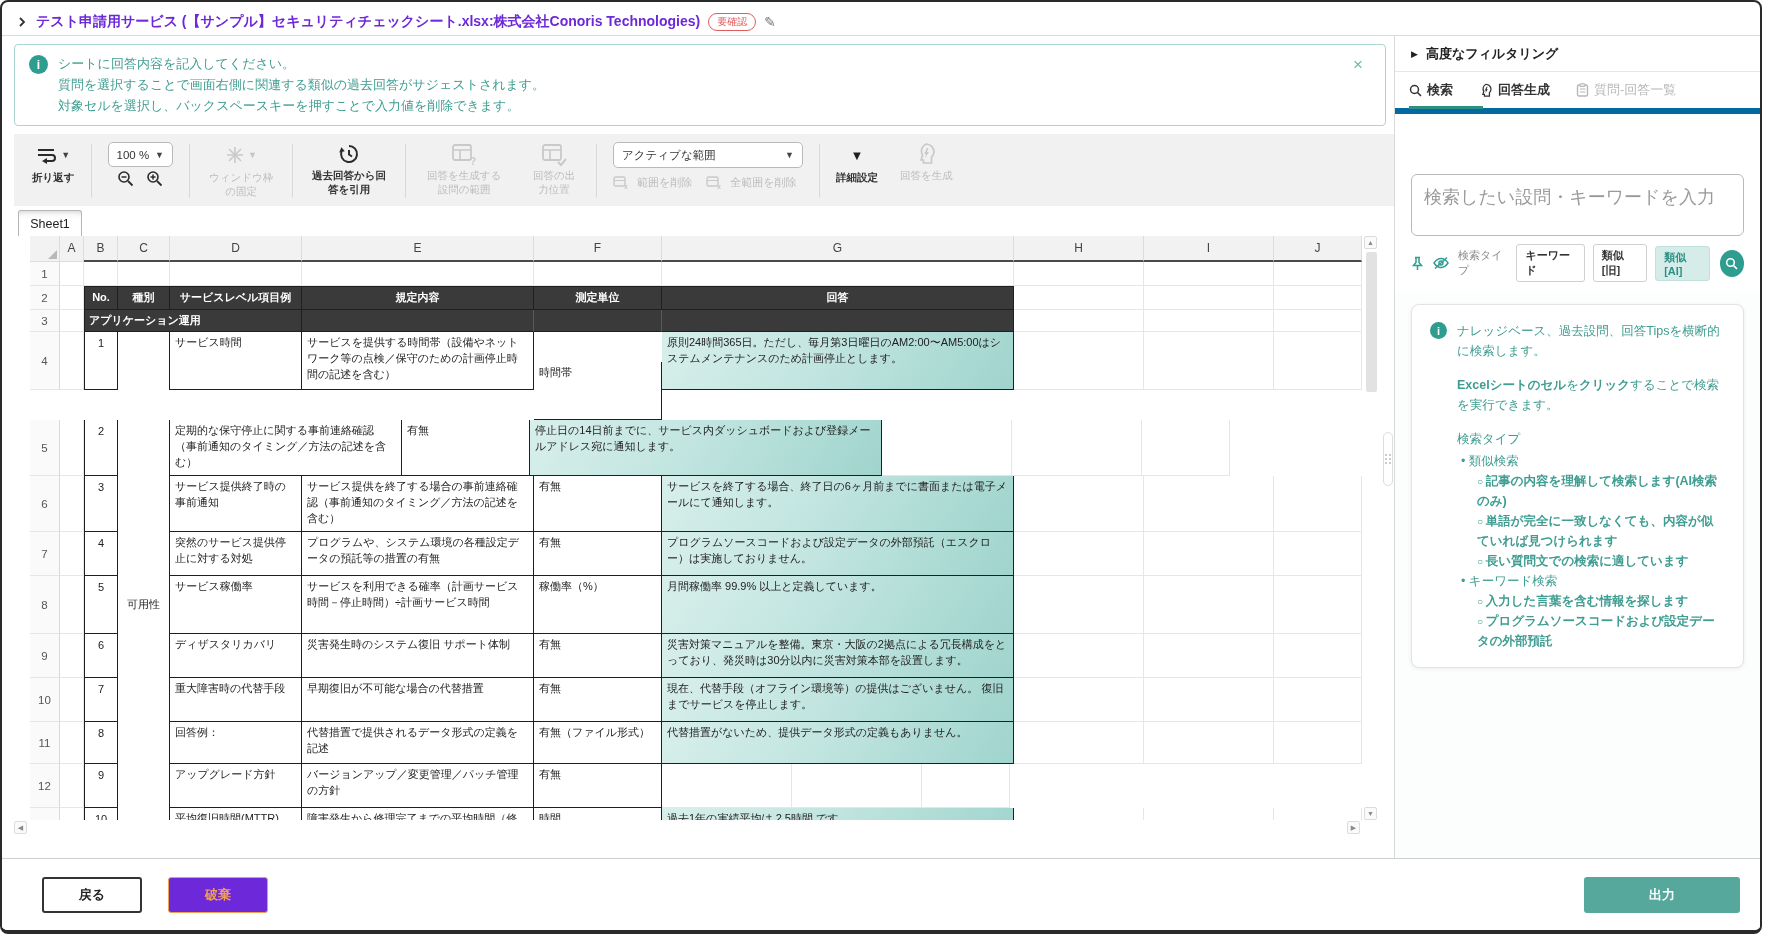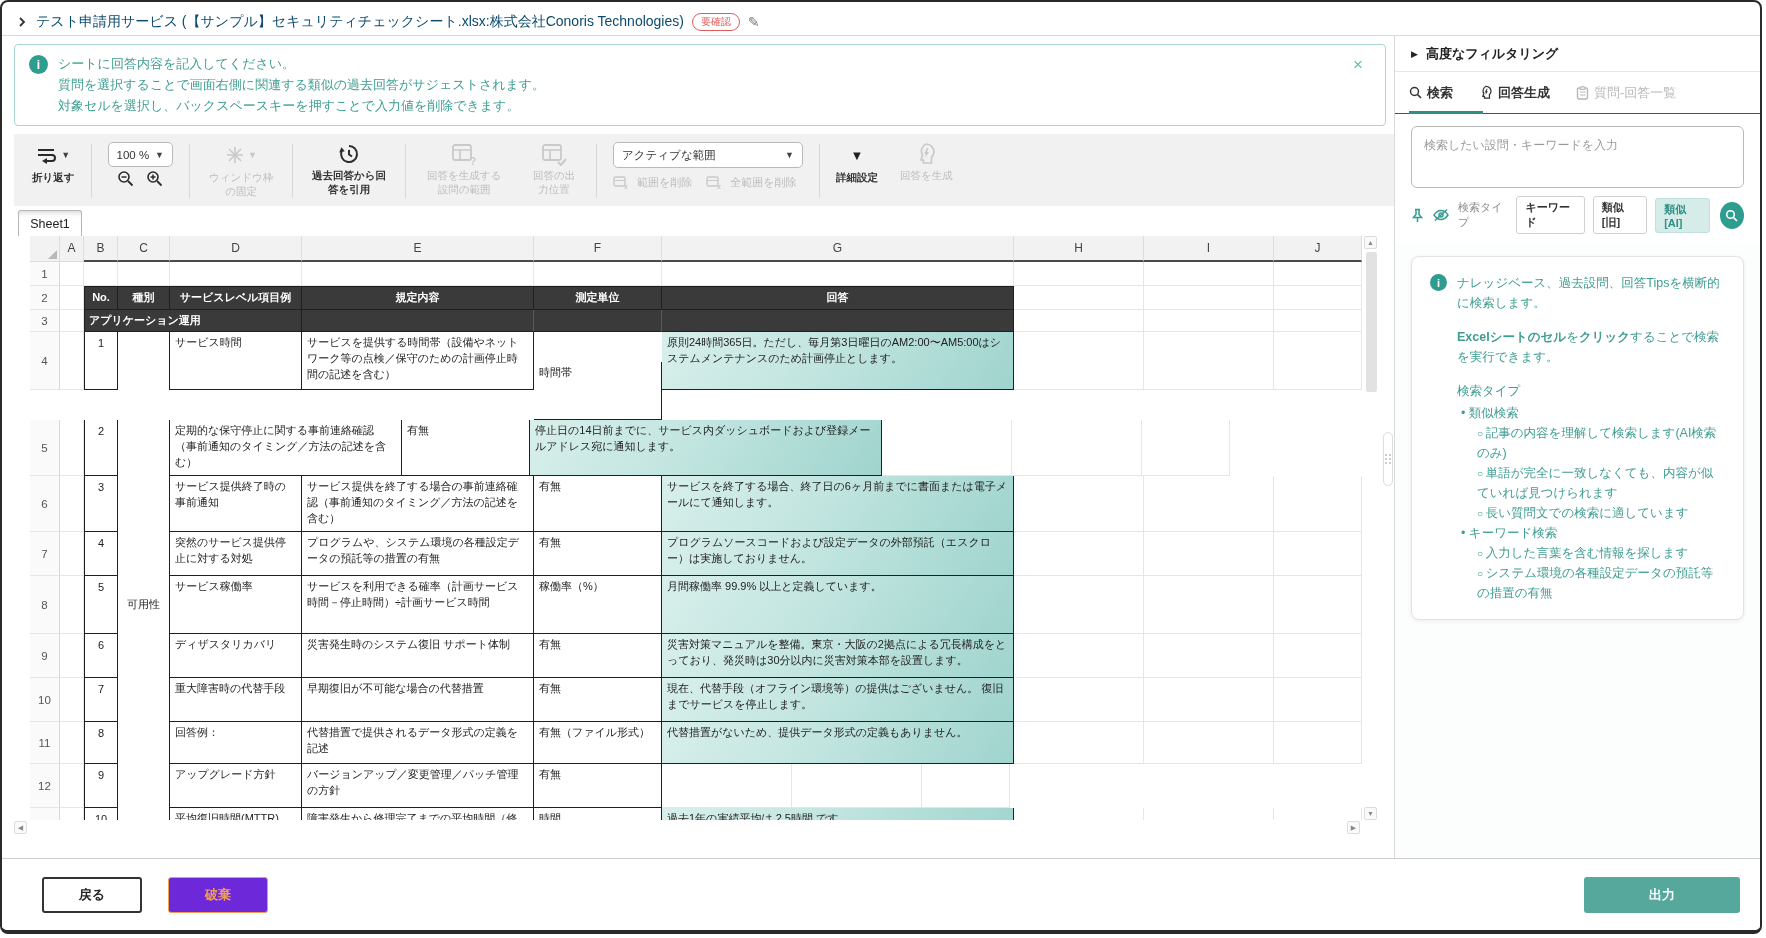--- a/index.html
+++ b/index.html
@@ -1,20 +1,20 @@
 <!DOCTYPE html>
 <html><head>
 <meta charset="utf-8">
 <style>
   html,body{margin:0;padding:0;background:#fff;font-family:"Liberation Sans","DejaVu Sans",sans-serif;}
   *{box-sizing:border-box;}
   #frame{position:relative;width:1762px;height:934px;border:2px solid #2a2a2a;border-bottom-width:4px;border-radius:8px;overflow:hidden;background:#fff;display:flex;flex-direction:column;}
   
   #titlebar{height:34px;display:flex;align-items:center;padding:6px 14px 0 14px;gap:8px;border-bottom:1px solid #cfe0dd;flex:0 0 auto;}
-  .title-text{font-size:14px;font-weight:normal;color:#0c4a6e;}
+  .title-text{font-size:14px;font-weight:bold;color:#6d28d9;}
   .badge{font-size:10px;color:#e05c5c;border:1px solid #e05c5c;border-radius:10px;padding:1px 8px;background:#fff;}
   .pencil{color:#777;font-size:14px;}
   
   #split{flex:1 1 auto;display:flex;min-height:0;}
   #main{width:1392px;flex:0 0 auto;display:flex;flex-direction:column;min-height:0;}
   
   #banner{margin:8px 8px 8px 12px;border:1px solid #a9d6d0;border-radius:4px;position:relative;padding:9px 40px 9px 14px;display:flex;gap:10px;}
   .info-ic{flex:0 0 auto;width:19px;height:19px;border-radius:50%;background:#2e9d8f;color:#fff;font-size:12px;font-weight:bold;display:flex;align-items:center;justify-content:center;margin-top:1px;}
   #banner .lines{font-size:13px;color:#3f9d91;line-height:1.6;}
   #banner .close{position:absolute;right:22px;top:10px;color:#6fb9b0;font-size:17px;cursor:pointer;}
@@ -60,38 +60,38 @@
   .sbtn{position:absolute;width:13px;height:13px;border:1px solid #dcdcdc;background:#fafafa;color:#8a8a8a;font-size:7px;display:flex;align-items:center;justify-content:center;border-radius:2px;}
   #vthumb{position:absolute;top:16px;right:1px;width:11px;height:140px;background:#e2e2e2;border-radius:2px;}
   #panehandle{position:absolute;right:1px;top:196px;width:10px;height:54px;border:1px solid #ddd;border-radius:6px;background:#fff;display:flex;align-items:center;justify-content:center;}
   #panehandle .dots{display:grid;grid-template-columns:2px 2px;gap:2px;}
   #panehandle .dots i{width:2px;height:2px;border-radius:50%;background:#bbb;}
   #hscrollrow{height:16px;position:relative;flex:0 0 auto;}
   
   #panel{flex:1 1 auto;border-left:1px solid #d9d9d9;display:flex;flex-direction:column;background:#fcfdfd;min-height:0;}
   #filter-row{height:36px;display:flex;align-items:center;gap:8px;padding:0 16px;border-bottom:1px solid #e6e6e6;font-size:13px;font-weight:bold;color:#222;background:#fff;flex:0 0 auto;}
   .tri{font-size:9px;color:#222;}
-  #ptabs{height:42px;display:flex;align-items:center;padding:0 14px;gap:26px;border-bottom:1px solid #0369a1;background:#fff;position:relative;flex:0 0 auto;}
+  #ptabs{height:42px;display:flex;align-items:center;padding:0 14px;gap:26px;border-bottom:6px solid #0369a1;background:#fff;position:relative;flex:0 0 auto;}
   .ptab{display:flex;align-items:center;gap:5px;font-size:13px;font-weight:bold;color:#333;height:100%;}
   .ptab.disabled{color:#b7b7b7;font-weight:normal;}
   #tab-underline{position:absolute;left:14px;bottom:-1px;width:74px;height:3px;background:#2e8f84;}
   #searcharea{padding:12px 16px 6px 16px;background:#fff;flex:0 0 auto;}
-  #searchbox{width:100%;height:62px;border:1px solid #b9b9b9;border-radius:6px;padding:10px 12px;font-size:12px;color:#9a9a9a;background:#fff;}
+  #searchbox{width:100%;height:62px;border:1px solid #b9b9b9;border-radius:6px;padding:10px 12px;font-size:18px;color:#9a9a9a;background:#fff;margin-top:48px;}
   #searchctl{display:flex;align-items:center;gap:8px;padding:8px 0 4px 0;}
   .chip{border:1px solid #d0d0d0;background:#fff;border-radius:3px;font-size:11px;font-weight:bold;color:#333;padding:3px 8px;}
   .chip.active{background:#d5ece9;border-color:#bfe0db;color:#2e8f84;}
   #srchbtn{width:27px;height:27px;border-radius:50%;background:#2e9d8f;display:flex;align-items:center;justify-content:center;margin-left:2px;}
   .ctl-label{font-size:11px;color:#8a8a8a;margin-left:auto;}
   #helpcard{margin:12px 16px;border:1px solid #e3e3e3;border-radius:8px;background:#fff;box-shadow:0 1px 4px rgba(0,0,0,.07);padding:16px 18px;display:flex;gap:10px;overflow:hidden;}
   #helpcard .htxt{font-size:12.5px;color:#3f9d91;line-height:1.6;}
   #helpcard p{margin:0 0 14px 0;}
   #helpcard .b{font-weight:bold;}
   ul.h1{list-style:none;margin:2px 0 0 0;padding-left:4px;}
   ul.h1>li:before{content:"• ";}
-  ul.h2{list-style:none;margin:0;padding-left:16px;}
+  ul.h2{list-style:none;margin:0;padding-left:16px;font-weight:bold;}
   ul.h2>li:before{content:"○ ";font-size:10px;}
   
   #footer{flex:0 0 auto;height:72px;border-top:1px solid #cfcfcf;display:flex;align-items:center;padding:0 20px 0 40px;background:#fff;}
   .btn{height:36px;display:flex;align-items:center;justify-content:center;font-size:13px;font-weight:bold;border-radius:3px;cursor:pointer;}
   #btn-back{width:100px;border:2px solid #333;color:#222;background:#fff;}
   #btn-discard{width:100px;border:1px solid #f0a050;color:#f0a050;background:#6d28d9;margin-left:26px;}
   #btn-output{width:156px;background:#55a89b;color:#fff;margin-left:auto;}
   svg{display:block;}
 </style>
 </head>
@@ -529,21 +529,21 @@
           <p id="help-p2"><span class="b">Excelシートのセル</span><span>を</span><span class="b">クリック</span><span>することで検索を実行できます。</span></p>
           <div>検索タイプ</div>
           <ul class="h1" id="help-list">
               <li>類似検索<ul class="h2">
                   <li>記事の内容を理解して検索します(AI検索のみ)</li>
                   <li>単語が完全に一致しなくても、内容が似ていれば見つけられます</li>
                   <li>長い質問文での検索に適しています</li>
                 </ul></li>
               <li>キーワード検索<ul class="h2">
                   <li>入力した言葉を含む情報を探します</li>
-                  <li>システム環境の各種設定データの預託等の措置の有無</li>
+                  <li>プログラムソースコードおよび設定データの外部預託</li>
                 </ul></li>
             </ul>
         </div>
       </div>
     </div>
   </div>
 
   <div id="footer">
     <div class="btn" id="btn-back">戻る</div>
     <div class="btn" id="btn-discard">破棄</div>

